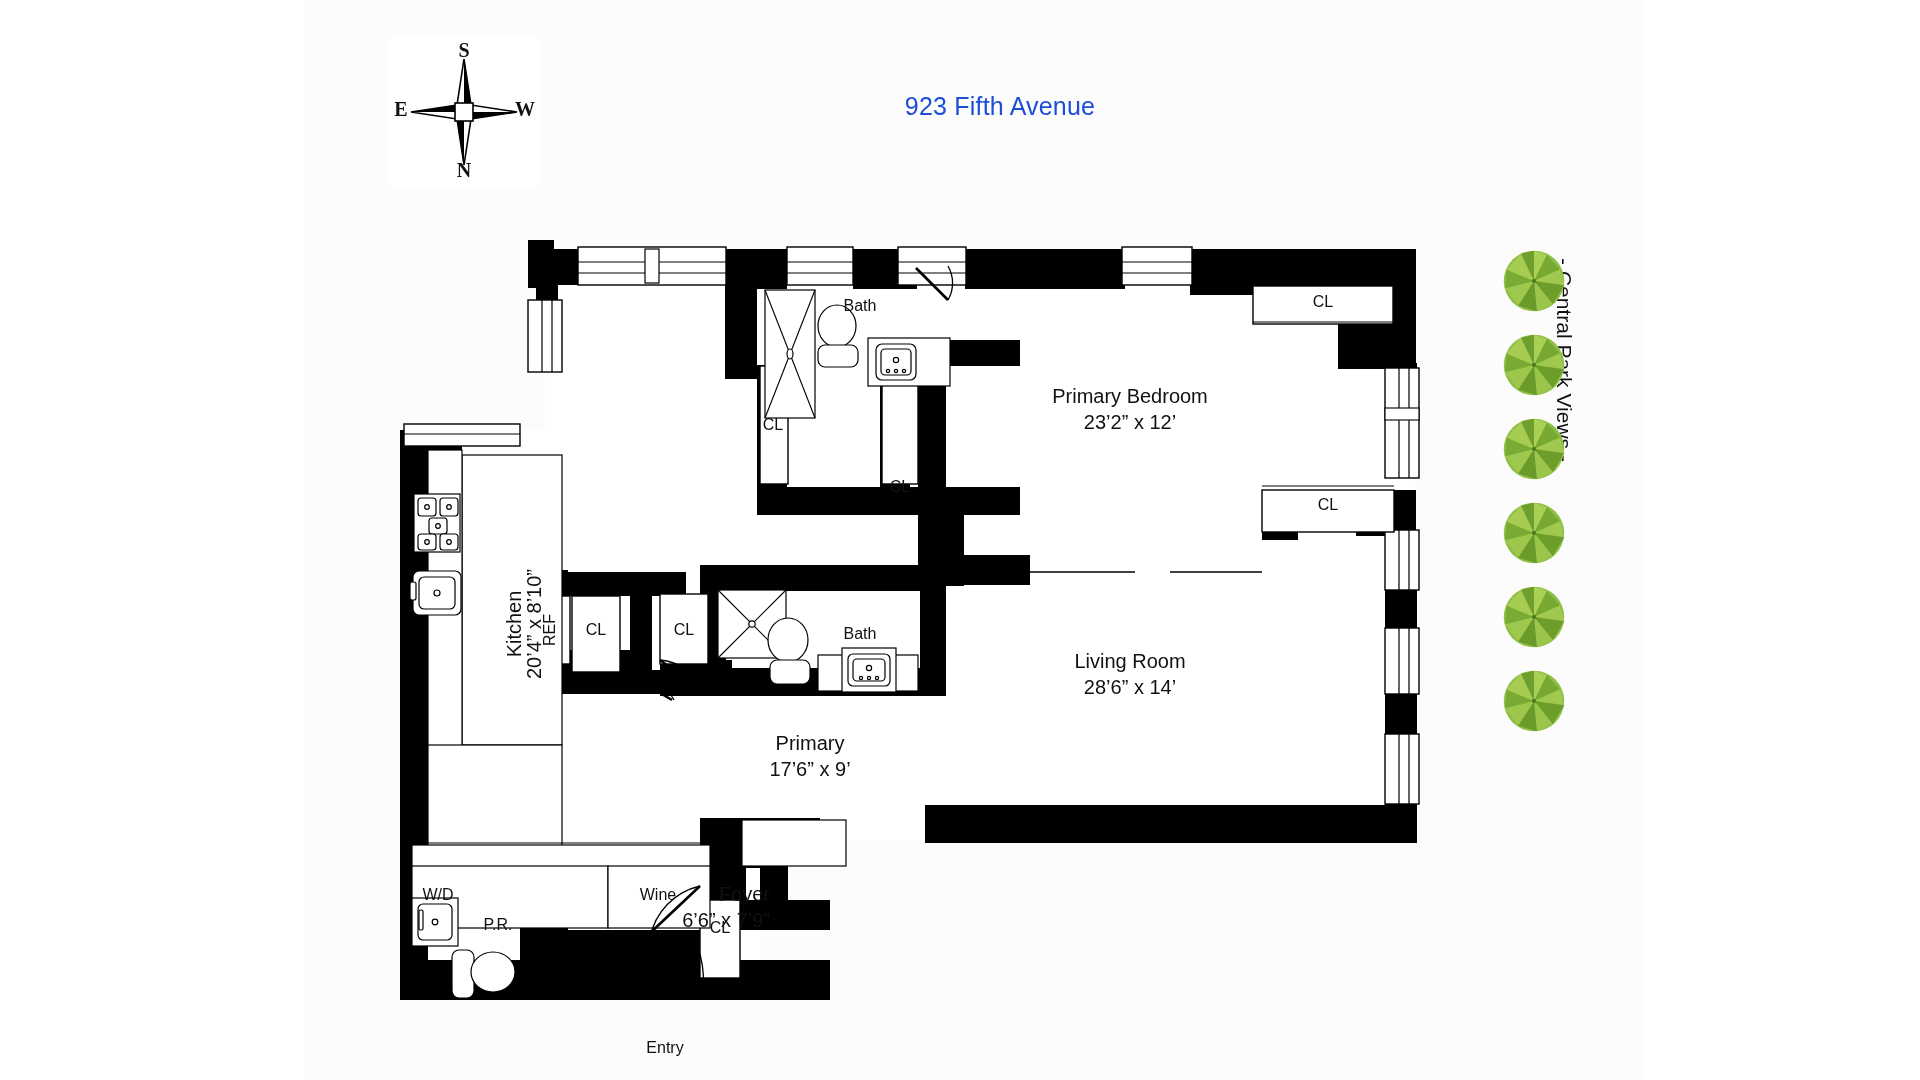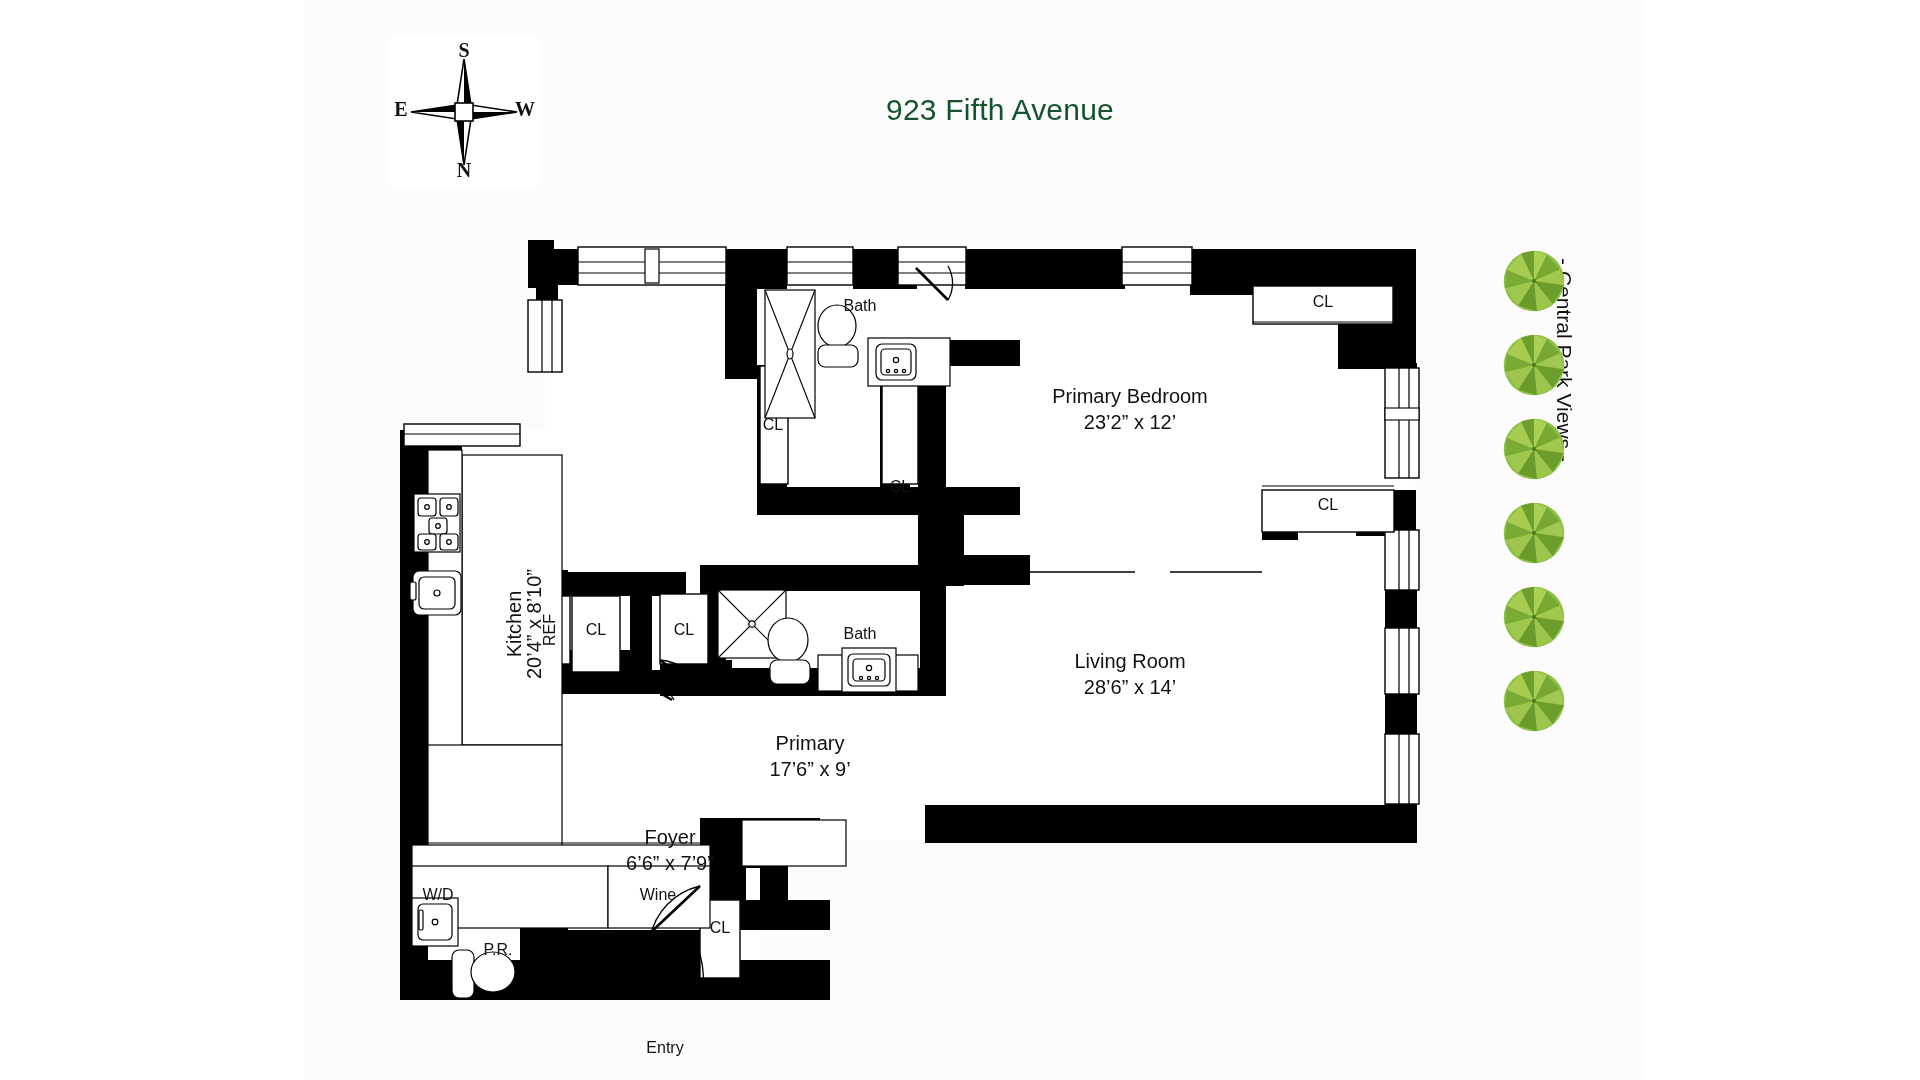--- a/index.html
+++ b/index.html
@@ -23,21 +23,21 @@
     position:absolute;left:389px;top:37px;width:150px;height:150px;
     background:#ffffff;
   }
   #compass-svg{position:absolute;left:0;top:0;}
 
   
   #title-block{
     position:absolute;left:760px;top:90px;width:480px;text-align:center;
     line-height:1.35;
   }
-  #title-block .line{font-size:30px;letter-spacing:.2px;color:#14532d;}
+  #title-block .line{font-size:25px;letter-spacing:.2px;color:#1d4ed8;}
 
   
   #plan-wrap{position:absolute;left:0;top:0;width:1920px;height:1080px;}
   #plan-svg{position:absolute;left:0;top:0;}
 
   
   #park-label{
     position:absolute;left:1396px;top:330px;width:300px;height:60px;
     transform:rotate(90deg);transform-origin:150px 30px;
     text-align:center;font-size:21px;color:#111;white-space:nowrap;
@@ -389,28 +389,28 @@
     <span class="dim">17’6” x 9’</span>
   </div>
 
   <div class="rlabel rot270" style="left:405px;top:610px;width:220px;height:28px;">
     <span class="nm" style="display:inline;">Kitchen</span>
   </div>
   <div class="rlabel rot270" style="left:425px;top:610px;width:220px;height:28px;">
     <span class="dim" style="display:inline;">20’4” x 8’10”</span>
   </div>
 
-  <div class="rlabel" style="left:570px;top:824px;width:200px;">
+  <div class="rlabel" style="left:570px;top:881px;width:200px;text-align:right;">
     <span class="nm">Foyer</span>
     <span class="dim">6’6” x 7’9”</span>
   </div>
 
   <div class="rlabel small" style="left:820px;top:296px;width:80px;">Bath</div>
   <div class="rlabel small" style="left:820px;top:624px;width:80px;">Bath</div>
-  <div class="rlabel small" style="left:458px;top:915px;width:80px;margin-top:25px;">P.R.</div>
+  <div class="rlabel small" style="left:458px;top:915px;width:80px;">P.R.</div>
   <div class="rlabel small" style="left:398px;top:885px;width:80px;">W/D</div>
   <div class="rlabel small" style="left:618px;top:885px;width:80px;">Wine</div>
   <div class="rlabel small" style="left:620px;top:1038px;width:90px;">Entry</div>
 
   <div class="rlabel small rot270" style="left:515px;top:620px;width:70px;height:20px;">
     <span style="display:inline;">REF</span>
   </div>
 
   <div class="rlabel small" style="left:1288px;top:292px;width:70px;">CL</div>
   <div class="rlabel small" style="left:1293px;top:495px;width:70px;">CL</div>

